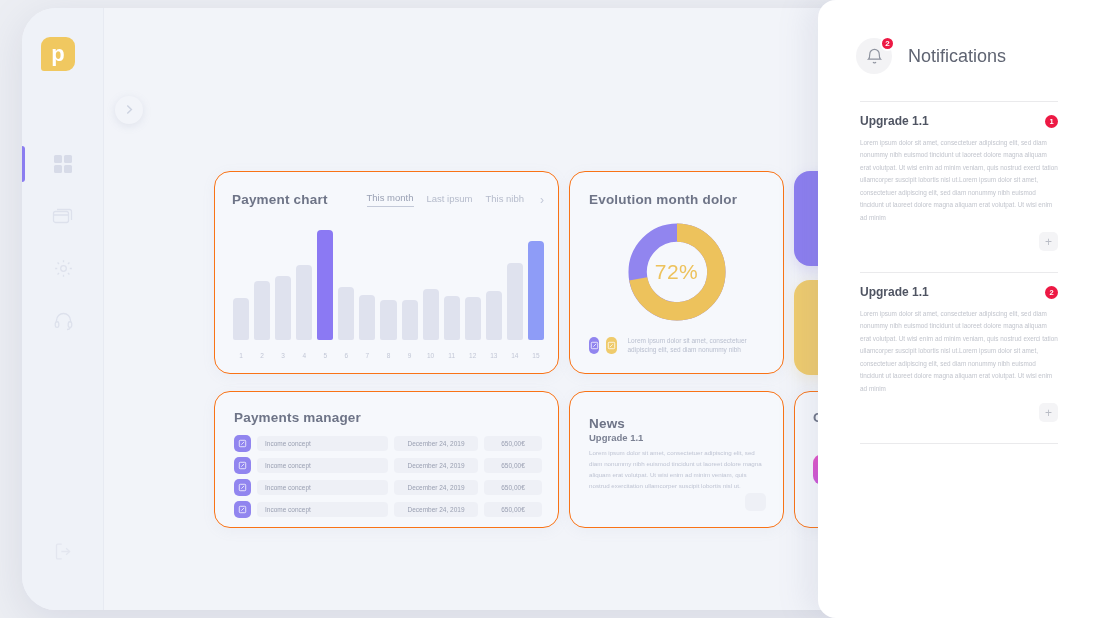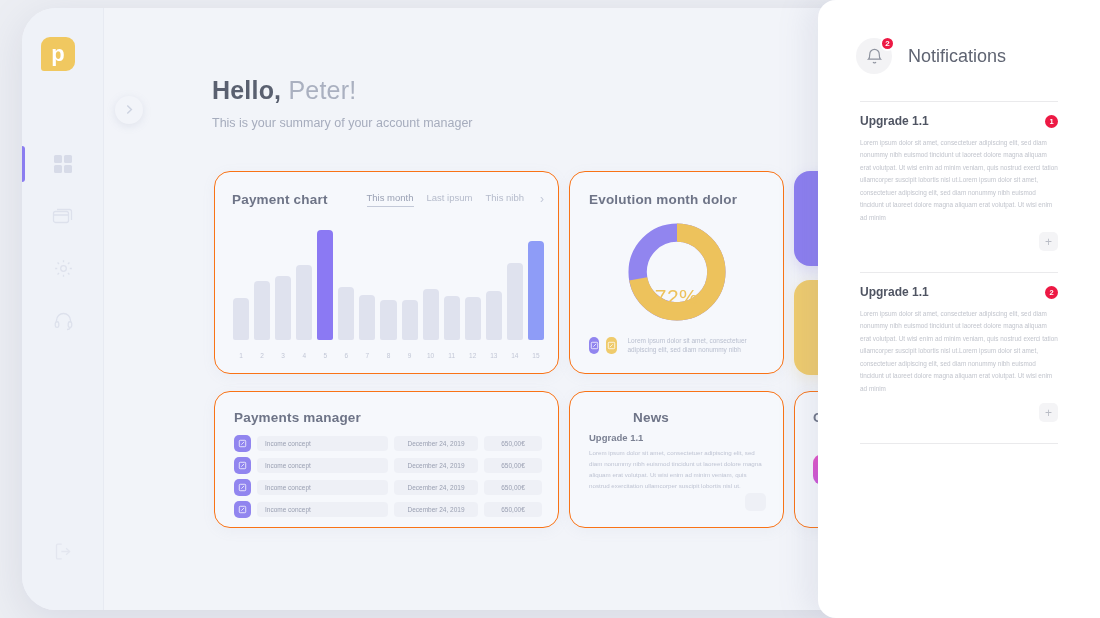--- a/index.html
+++ b/index.html
@@ -73,39 +73,39 @@
     background: #f6f8fc;
     border: 1px solid #f97316;
     border-radius: 16px;
     box-shadow: 0 3px 14px rgba(140,150,180,.07);
   }
   .card-title { font-size: 13.5px; color: #6e7487; font-weight: bold; letter-spacing: .2px; }
 
   
   #payment-card { left: 110px; top: 163px; width: 345px; height: 203px; }
   .pc-head { position: absolute; left: 17px; top: 20px; right: 14px; display: flex; align-items: center; }
-  .pc-tabs { margin-left: auto; display: flex; gap: 13px; }
+  .pc-tabs { margin-left: auto; display: flex; align-items: center; gap: 13px; }
   .pc-tab { font-size: 9.5px; color: #b5bbcb; padding-bottom: 3px; }
   .pc-tab.active { color: #9aa1b4; border-bottom: 1px solid #c3c9d8; }
   .pc-next { font-size: 12px; color: #c3c9d8; margin-left: 3px; }
 
   .bars { position: absolute; left: 18px; bottom: 33px; right: 14px; height: 110px; display: flex; align-items: flex-end; gap: 5px; }
   .bar-col { flex: 1; display: flex; flex-direction: column; align-items: center; justify-content: flex-end; height: 100%; }
   .bar { width: 100%; border-radius: 4px 4px 2px 2px; background: #dfe2ee; }
   .bar.hl1 { background: #8b79f3; }
   .bar.hl2 { background: #8e9cf7; }
   .bar-labels { position: absolute; left: 18px; bottom: 14px; right: 14px; display: flex; gap: 5px; }
   .bar-lab { flex: 1; text-align: center; font-size: 6.5px; color: #c2c7d6; }
 
   
   #evolution-card { left: 465px; top: 163px; width: 215px; height: 203px; }
   .donut-wrap { position: absolute; left: 50%; top: 48px; transform: translateX(-50%); width: 104px; height: 104px; }
   .donut-center {
     position: absolute; left: 50%; top: 50%; transform: translate(-50%,-50%);
-    font-size: 21px; color: #edc25c; letter-spacing: .5px; margin-top: 25px;
+    font-size: 21px; color: #edc25c; letter-spacing: .5px;
   }
   .legend { position: absolute; left: 19px; bottom: 18px; right: 14px; display: flex; align-items: center; gap: 7px; }
   .legend-ico { width: 17px; height: 17px; border-radius: 5px; display: flex; align-items: center; justify-content: center; }
   .legend-ico.p { background: #9185ef; }
   .legend-ico.y { background: #efcb6c; }
   .legend-text { font-size: 6.5px; color: #b9bfcf; line-height: 1.5; margin-left: 4px; }
 
   
   #purple-card { left: 690px; top: 163px; width: 120px; height: 95px; background: #8b7df0; border: none; box-shadow: 0 4px 14px rgba(139,125,240,.2); border-radius: 16px; }
   #yellow-card { left: 690px; top: 272px; width: 120px; height: 95px; background: #efcb6c; border: none; box-shadow: 0 4px 14px rgba(239,203,108,.2); border-radius: 16px; }
@@ -128,21 +128,21 @@
     display: flex; align-items: center; justify-content: center; flex: none;
   }
   .cell { background: #eef0f6; border-radius: 4px; height: 15px; display: flex; align-items: center; }
   .cell.concept { flex: 1; padding-left: 8px; }
   .cell.date { width: 84px; justify-content: center; }
   .cell.amount { width: 58px; justify-content: center; }
   .cell span { font-size: 6.5px; color: #9aa0b2; }
 
   
   #news-card { left: 465px; top: 383px; width: 215px; height: 137px; }
-  .news-title { position: absolute; left: 19px; top: 18px; margin-left: 44px; }
+  .news-title { position: absolute; left: 19px; top: 24px; }
   .news-sub { position: absolute; left: 19px; top: 40px; font-size: 9.5px; color: #7b8193; font-weight: bold; }
   .news-body { position: absolute; left: 19px; top: 56px; right: 16px; font-size: 6.2px; color: #bfc4d3; line-height: 1.75; }
   .news-btn { position: absolute; right: 17px; bottom: 16px; width: 21px; height: 18px; border-radius: 5px; background: #eef0f6; }
 
   
   .drawer {
     position: absolute; left: 818px; top: 0;
     width: 282px; height: 618px;
     background: #ffffff;
     border-radius: 18px 0 0 18px;
@@ -241,25 +241,20 @@
     <div class="collapse-btn">
       <span>
         <svg width="9" height="11" viewBox="0 0 9 11" fill="none" stroke="#ccd2e0" stroke-width="1.4">
             <path d="M2.3 1.6L6.4 5.5 2.3 9.4"></path>
           </svg>
       </span>
     </div>
 
     <div class="main">
 
-      <div class="greeting">
-        <h1><b>Hello,</b>
-          <span>Peter!</span></h1>
-        <p>This is your summary of your account manager</p>
-      </div>
 
       <div class="card" id="payment-card">
         <div class="pc-head">
           <span class="card-title">Payment chart</span>
           <div class="pc-tabs">
             <span class="pc-tab active">This month</span>
             <span class="pc-tab">Last ipsum</span>
             <span class="pc-tab">This nibh</span>
             <span class="pc-next">›</span>
           </div>

